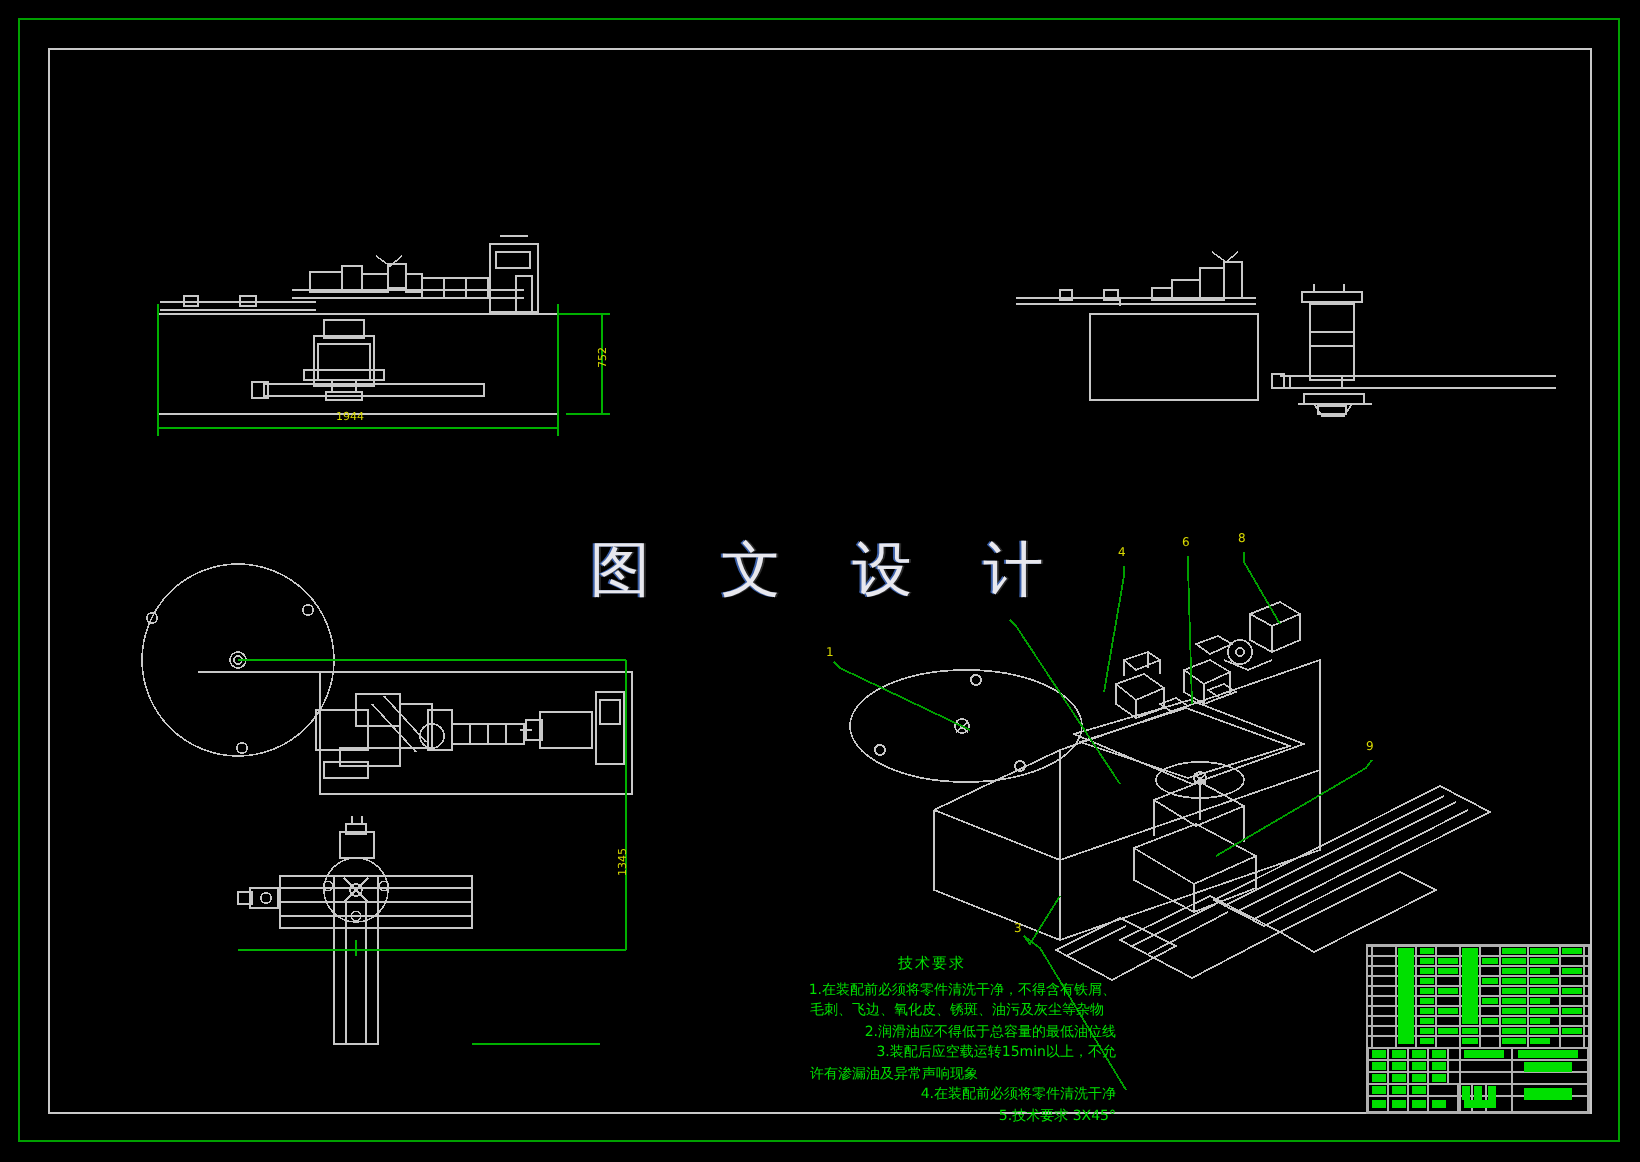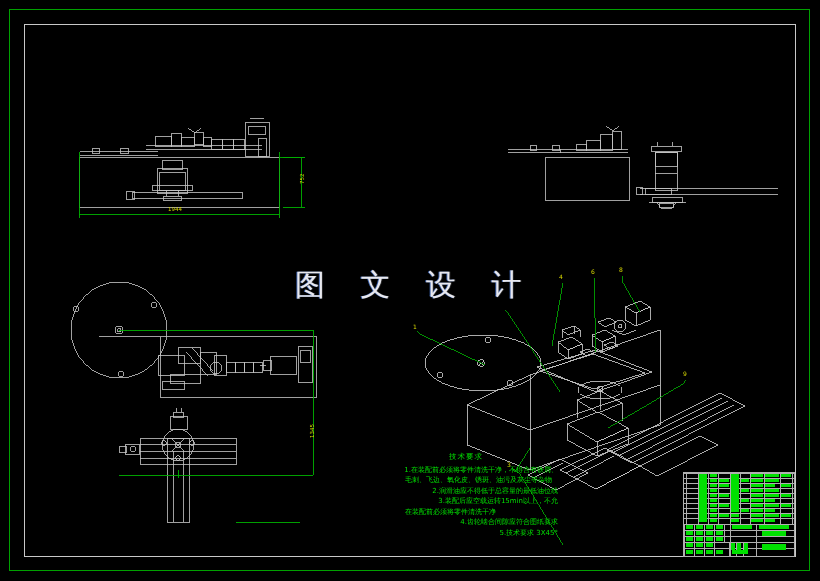--- a/index.html
+++ b/index.html
@@ -21,21 +21,21 @@
       text-shadow:-1px 0 #3a5fa8, 1px 0 #2a2a2a;
       white-space:nowrap;font-weight:400;}
 
   
   .lyr{position:absolute;left:0;top:0;width:820px;height:581px;overflow:visible;}
 
   
   .notes{position:absolute;left:398px;top:452px;width:160px;color:#00e000;
       font-size:7px;line-height:10.5px;font-family:"DejaVu Sans","Liberation Sans",sans-serif;}
   .notes .nt-title{text-align:center;width:100px;margin-left:18px;font-size:7.5px;
-      margin-bottom:2px;letter-spacing:1px;}
+      margin-bottom:2px;letter-spacing:1px;margin-top:25px;}
   .notes .nt-line{white-space:nowrap;text-align:right;}
   .notes .nt-sub{padding-left:7px;white-space:nowrap;}
 
   
   .tblock{position:absolute;left:683px;top:472px;width:112px;height:85px;
       border:1px solid #b0b0b0;box-sizing:border-box;background:#000;}
 
   
   .cal{position:absolute;color:#d8d800;font-size:6px;line-height:6px;}
   .dim{position:absolute;color:#d8d800;font-size:5.5px;line-height:6px;}
@@ -283,24 +283,24 @@
     <div class="nt-sub">
       <span>毛刺、飞边、氧化皮、锈斑、油污及灰尘等杂物</span>
     </div>
     <div class="nt-line">
       <span>2.</span><span>润滑油应不得低于总容量的最低油位线</span>
     </div>
     <div class="nt-line">
       <span>3.</span><span>装配后应空载运转15min以上，不允</span>
     </div>
     <div class="nt-sub">
-      <span>在装配前必须将零件清洗干净</span>
+      <span>许有渗漏油及异常声响现象</span>
     </div>
     <div class="nt-line">
-      <span>4.</span><span>齿轮啮合间隙应符合图纸要求</span>
+      <span>4.</span><span>在装配前必须将零件清洗干净</span>
     </div>
     <div class="nt-line">
       <span>5.</span><span>技术要求 3X45°</span>
     </div>
   </div>
 
   <div class="tblock">
     <svg width="110" height="83" viewBox="0 0 110 83" shape-rendering="crispEdges">
 
       <g stroke="#b0b0b0" stroke-width="1" fill="none">

